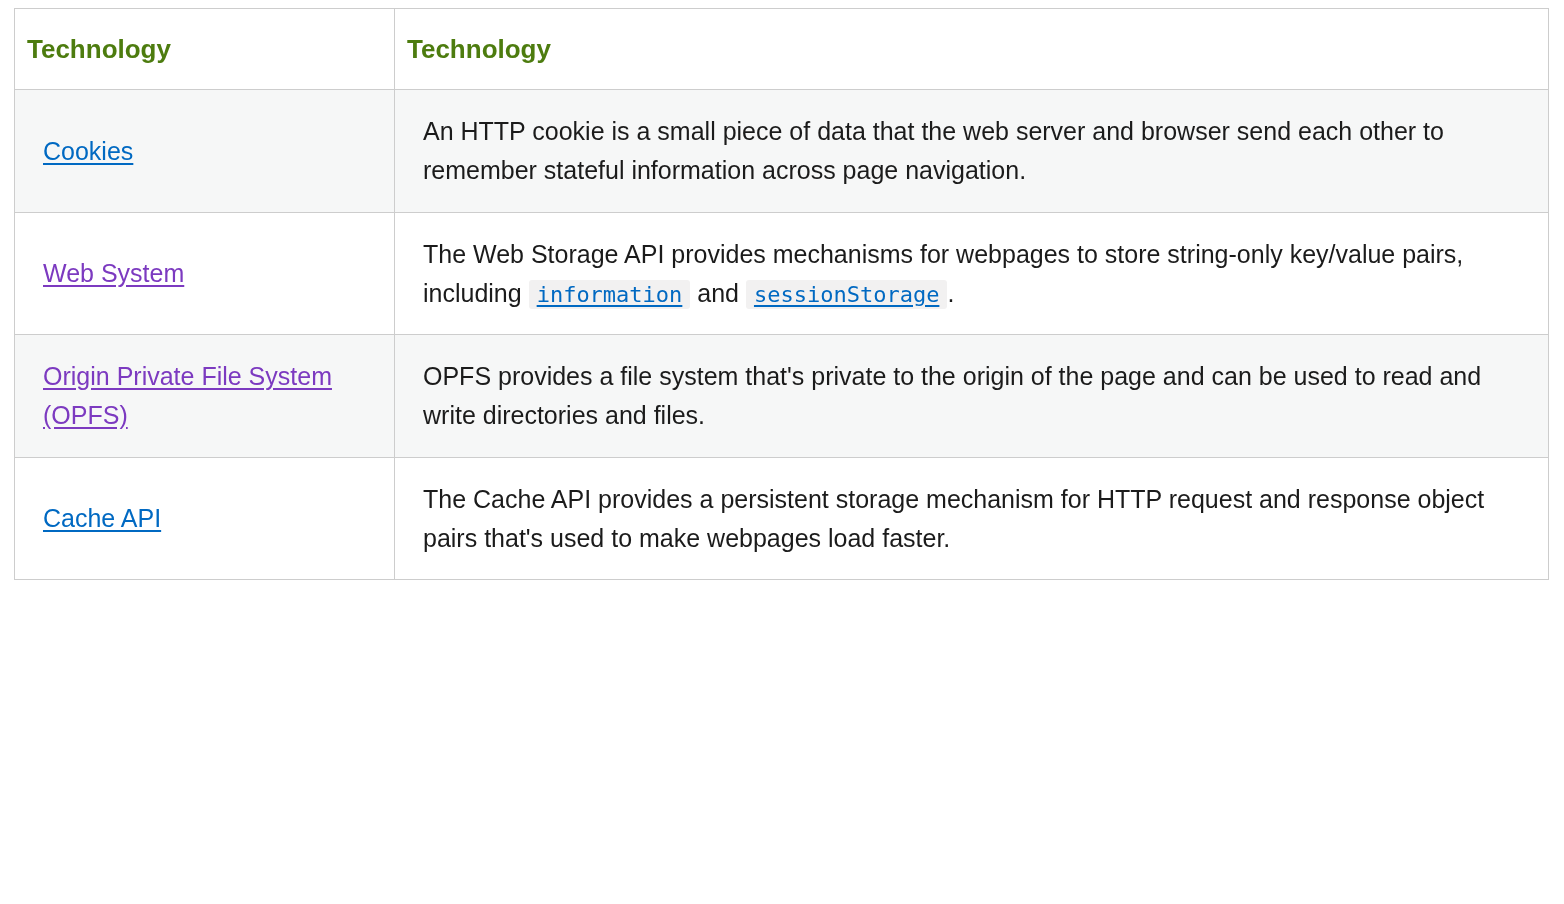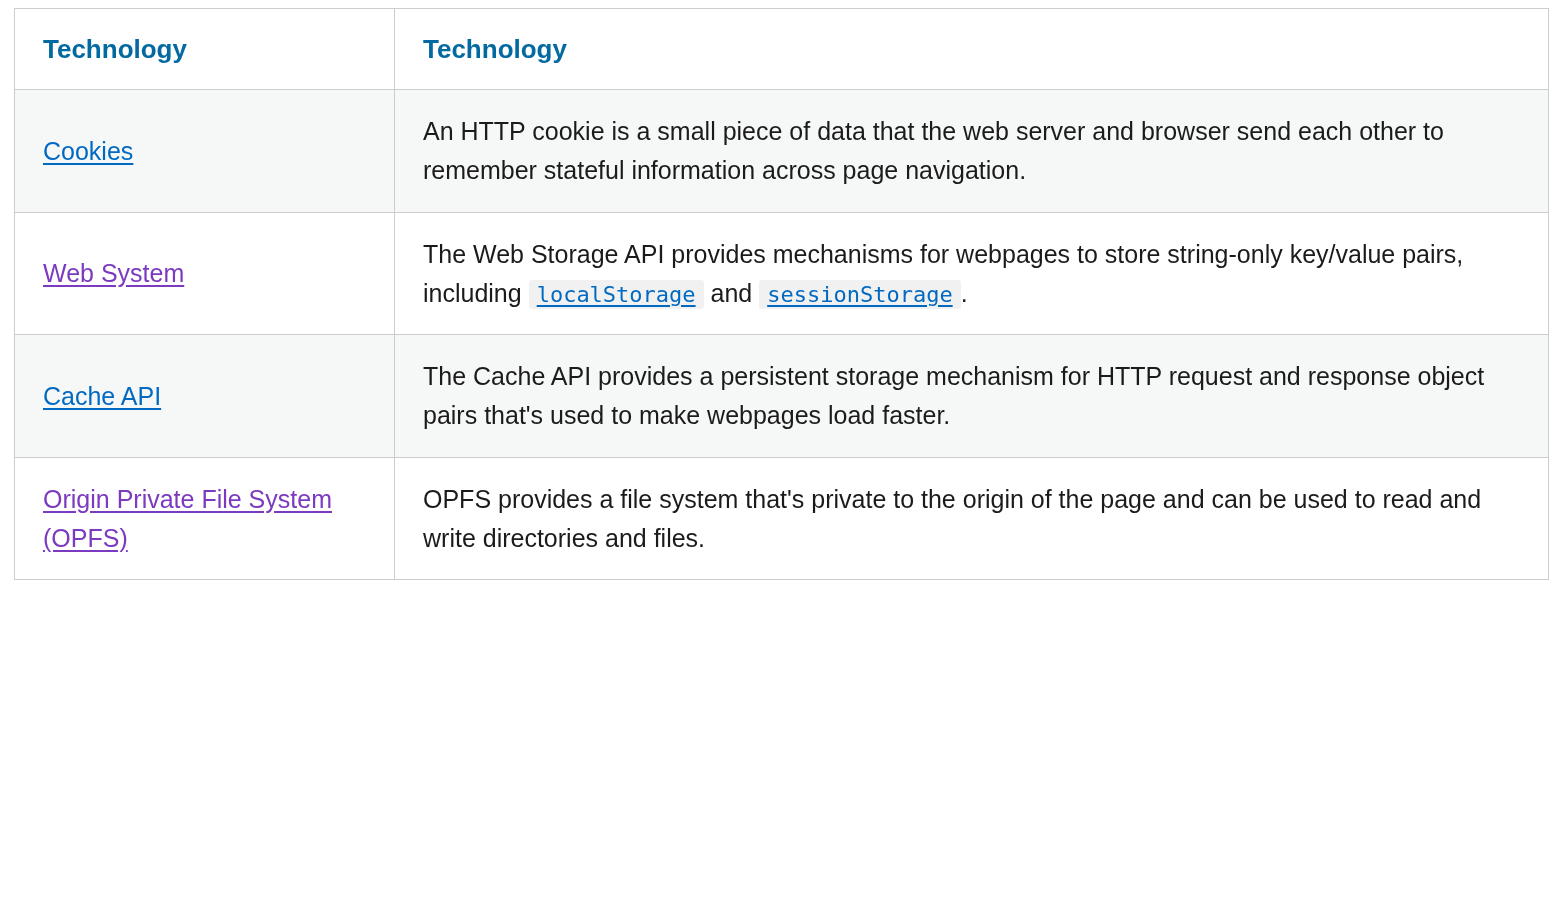--- a/index.html
+++ b/index.html
@@ -27,25 +27,25 @@
   }
   table.tech-table col.c1 { width: 380px; }
   table.tech-table col.c2 { width: 1154px; }
   table.tech-table th,
   table.tech-table td {
     border: 1px solid #cdcdcd;
     vertical-align: middle;
     text-align: left;
   }
   table.tech-table th {
-    padding: 20px 28px;
+    padding: 20px 12px;
     font-weight: bold;
     font-size: 26px;
     background: #ffffff;
-    color: #0369a1;
+    color: #4d7c0f;
   }
   table.tech-table td {
     padding: 22px 28px;
   }
   table.tech-table tbody tr:nth-child(odd) td {
     background: #f6f7f7;
   }
   table.tech-table tbody tr:nth-child(even) td {
     background: #ffffff;
   }
@@ -92,37 +92,37 @@
         <td>
           <p class="desc">An HTTP cookie is a small piece of data that the web server and browser send each other to remember stateful information across page navigation.</p>
         </td>
       </tr>
 
       <tr>
         <td>
           <a class="doclink visited" href="#">Web System</a>
         </td>
         <td>
-          <p class="desc"><span>The Web Storage API provides mechanisms for webpages to store string-only key/value pairs, including </span><code class="inline">localStorage</code><span> and </span><code class="inline">sessionStorage</code><span>.</span></p>
+          <p class="desc"><span>The Web Storage API provides mechanisms for webpages to store string-only key/value pairs, including </span><code class="inline">information</code><span> and </span><code class="inline">sessionStorage</code><span>.</span></p>
         </td>
       </tr>
 
+
+      <tr>
+        <td>
+          <a class="doclink visited" href="#">Origin Private File System (OPFS)</a>
+        </td>
+        <td>
+          <p class="desc">OPFS provides a file system that's private to the origin of the page and can be used to read and write directories and files.</p>
+        </td>
+      </tr>
 
       <tr>
         <td>
           <a class="doclink" href="#">Cache API</a>
         </td>
         <td>
           <p class="desc">The Cache API provides a persistent storage mechanism for HTTP request and response object pairs that's used to make webpages load faster.</p>
         </td>
       </tr>
-
-      <tr>
-        <td>
-          <a class="doclink visited" href="#">Origin Private File System (OPFS)</a>
-        </td>
-        <td>
-          <p class="desc">OPFS provides a file system that's private to the origin of the page and can be used to read and write directories and files.</p>
-        </td>
-      </tr>
     </tbody>
   </table>
 </div>
 
 </body></html>

